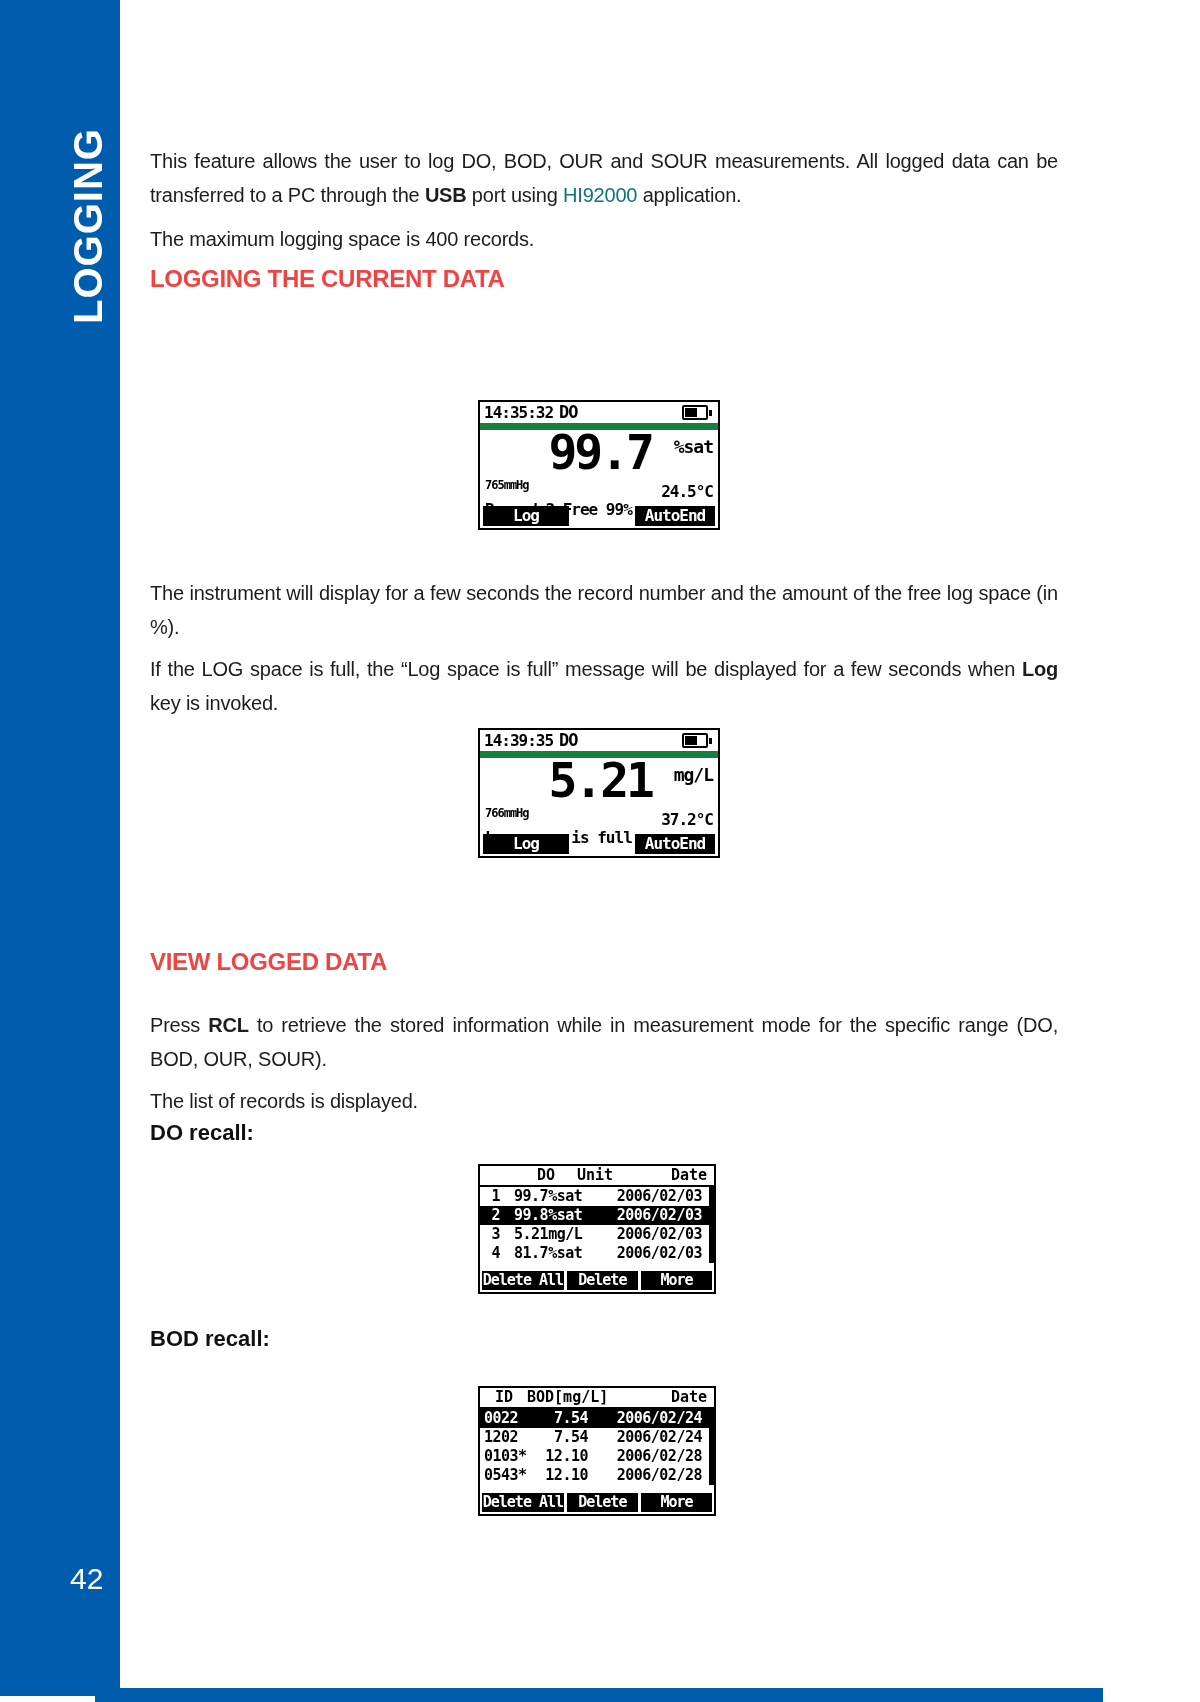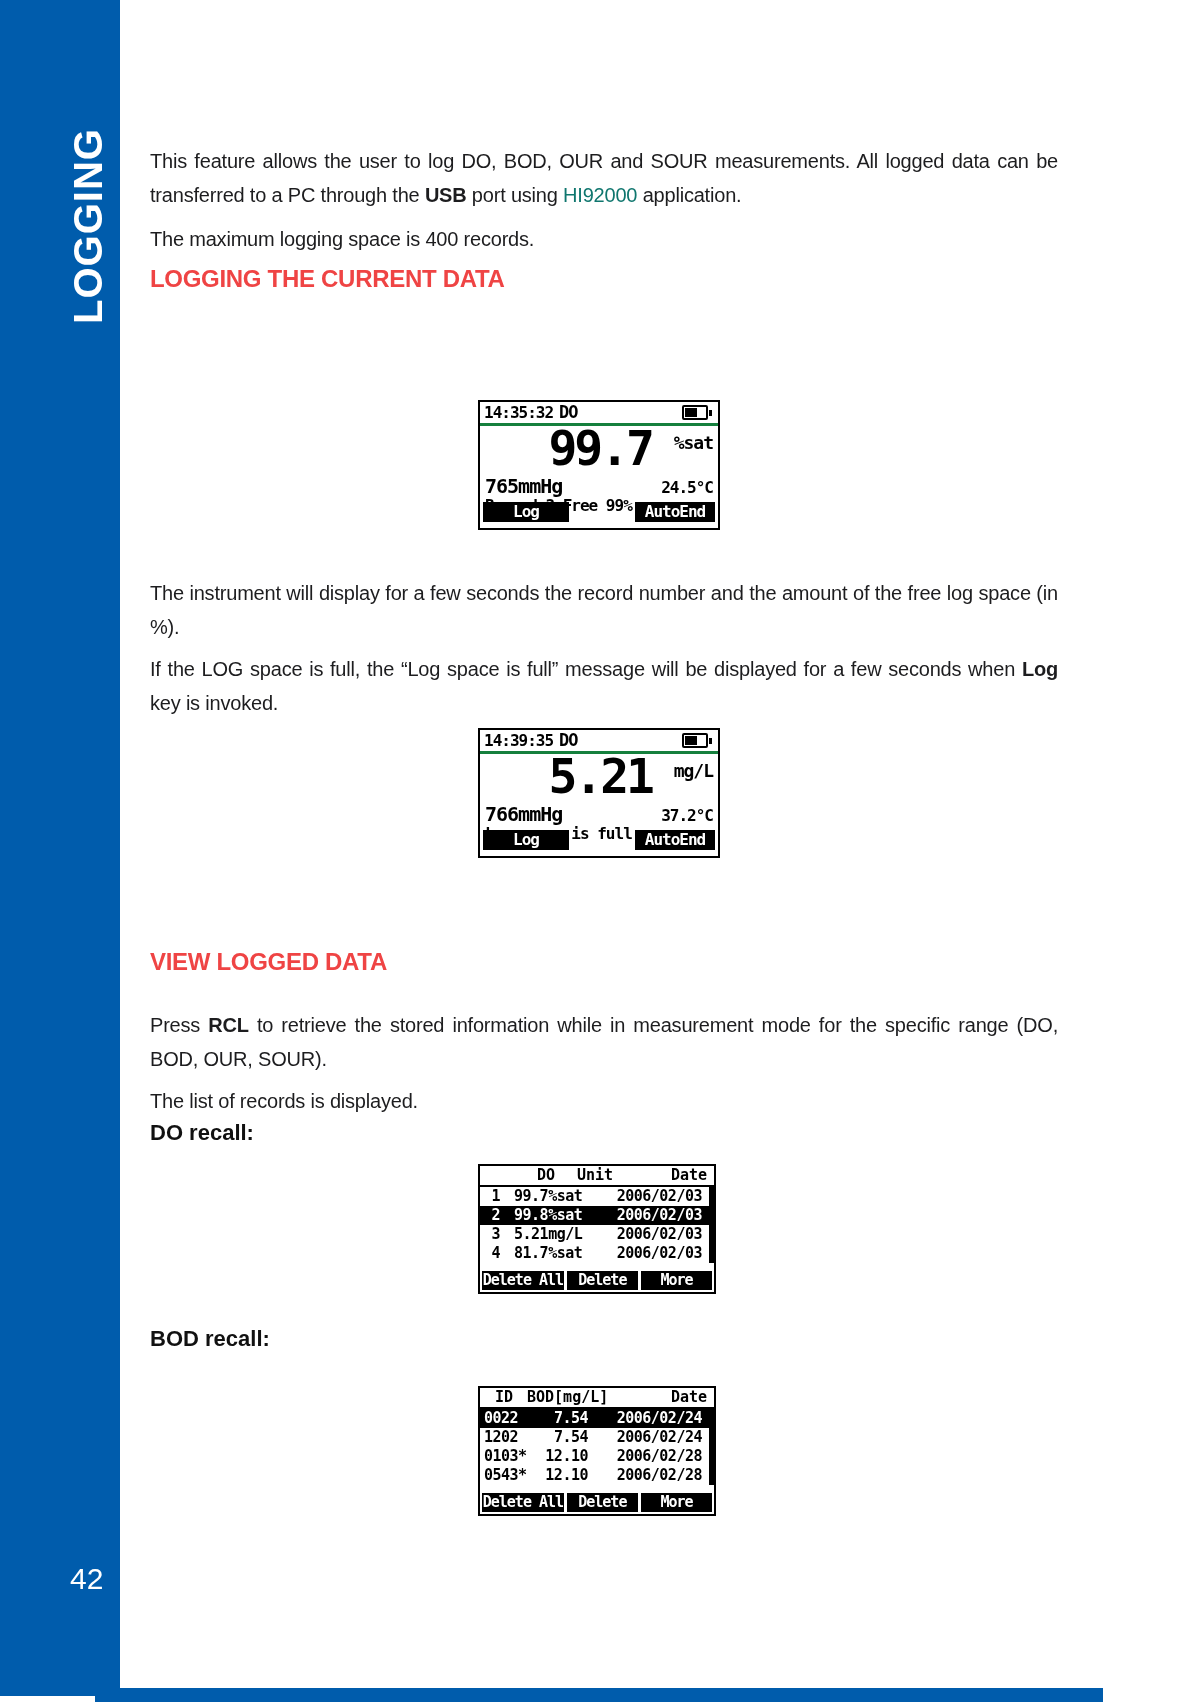--- a/index.html
+++ b/index.html
@@ -19,33 +19,33 @@
         color:#1d1d1f;letter-spacing:-0.2px;}
   .j{text-align:justify;}
   .h{position:absolute;left:150px;margin:0;font-size:24px;font-weight:bold;color:#ef4444;
      letter-spacing:-0.3px;}
   .sublabel{position:absolute;left:150px;margin:0;font-size:22px;font-weight:bold;color:#111111;}
 
   
   .lcd{position:absolute;left:478px;width:238px;height:126px;border:2px solid #000;
        background:#fff;font-family:"DejaVu Sans Mono", monospace;font-weight:bold;color:#000;
        box-sizing:content-box;}
-  .lcd-status{height:21px;border-bottom:3px solid #15803d;display:flex;align-items:center;
+  .lcd-status{height:21px;border-bottom:7px solid #15803d;display:flex;align-items:center;
               padding:0 4px;font-size:16px;line-height:21px;}
   .lcd-time{letter-spacing:-1px;}
   .lcd-mode{margin-left:6px;font-size:17px;letter-spacing:-1px;}
   .battery{margin-left:auto;margin-right:6px;position:relative;width:22px;height:11px;
            border:2px solid #000;border-radius:2px;}
   .battery::after{content:"";position:absolute;right:-6px;top:50%;transform:translateY(-50%);
            width:3px;height:6px;background:#000;}
   .batt-fill{position:absolute;left:1px;top:1px;bottom:1px;width:12px;background:#000;}
   .lcd-main{position:relative;height:98px;}
   .lcd-value{position:absolute;top:-6px;right:66px;font-size:48px;letter-spacing:-3px;}
   .lcd-unit{position:absolute;top:6px;right:5px;font-size:18px;letter-spacing:-1px;}
-  .lcd-press{position:absolute;top:48px;left:5px;font-size:20px;letter-spacing:-1px;}
+  .lcd-press{position:absolute;top:48px;left:5px;font-size:12px;letter-spacing:-1px;}
   .lcd-temp{position:absolute;top:52px;right:5px;font-size:16px;letter-spacing:-1px;}
   .lcd-msg{position:absolute;top:70px;left:5px;font-size:16px;letter-spacing:-1px;}
   .lcd-keys{position:absolute;bottom:2px;left:3px;right:3px;display:flex;
             justify-content:space-between;}
   .skey{background:#000;color:#fff;font-size:16px;height:20px;line-height:20px;
         text-align:center;letter-spacing:-1px;}
   .skey.k1{width:86px;} .skey.k2{width:80px;}
 
   
   .lcd-table{position:absolute;left:478px;width:234px;height:126px;border:2px solid #000;

